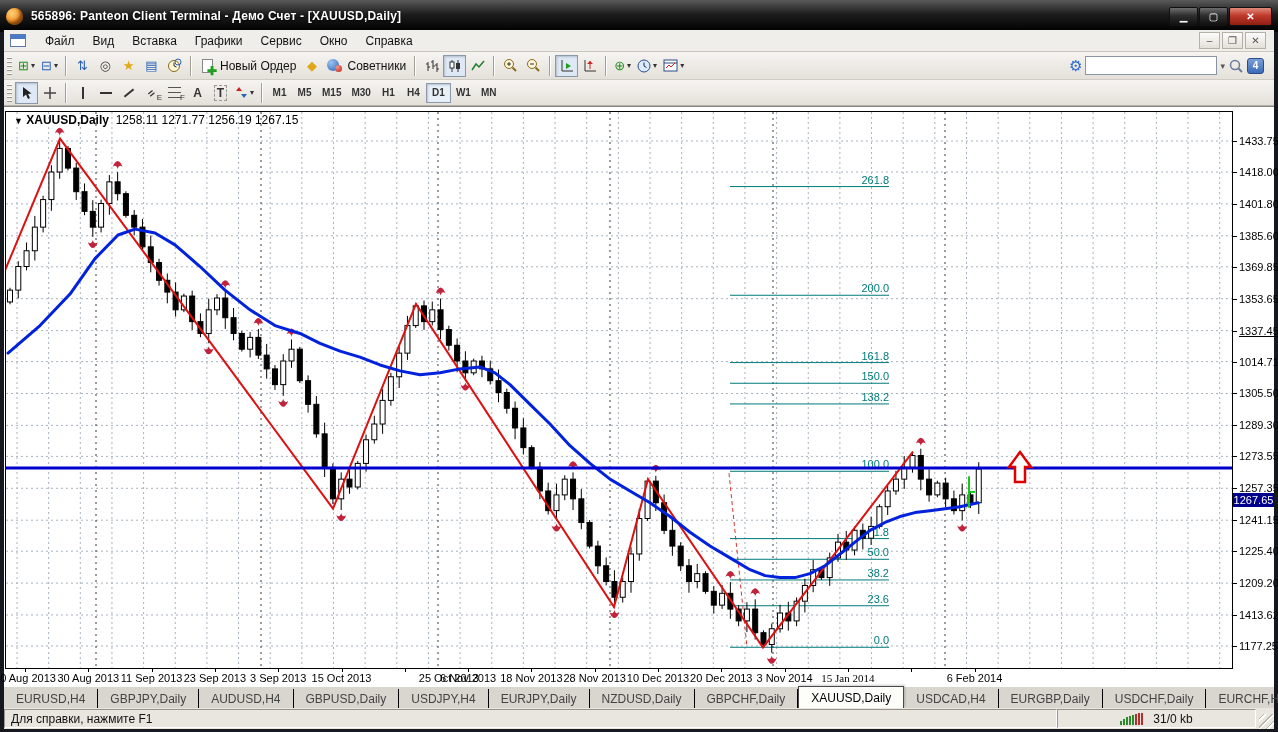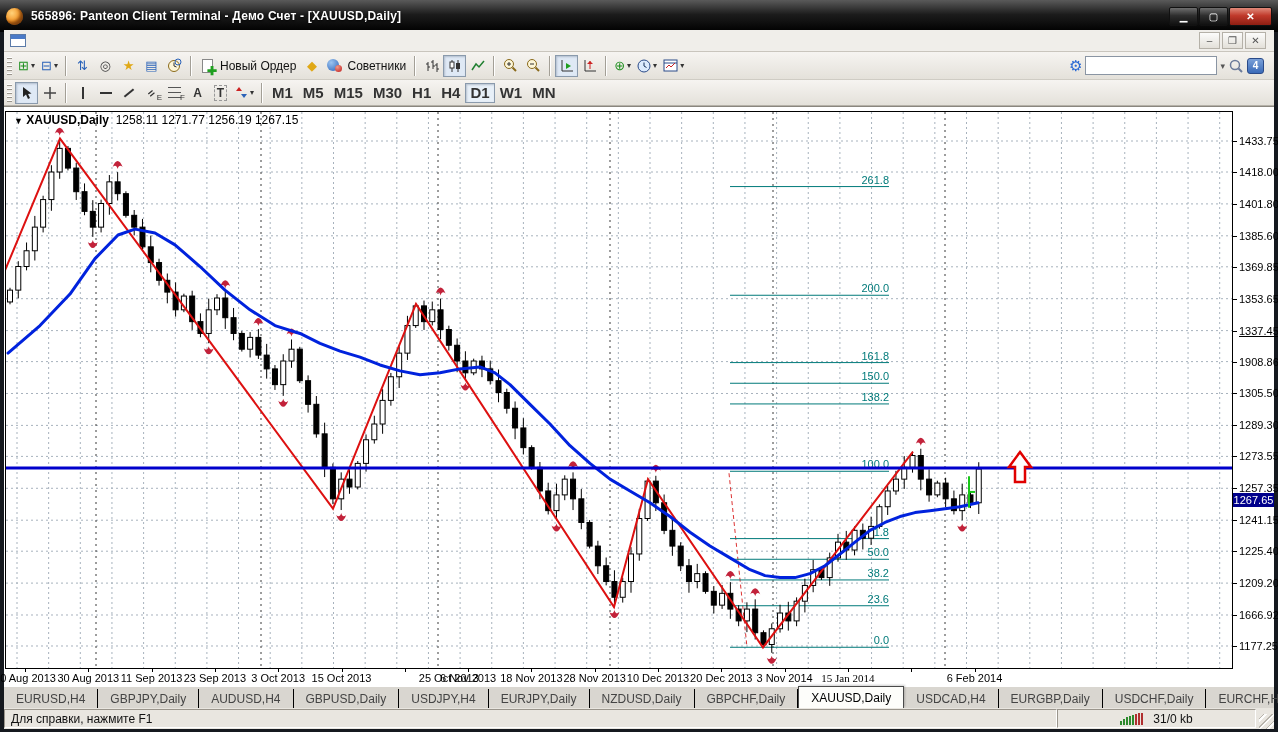--- a/index.html
+++ b/index.html
@@ -44,21 +44,21 @@
   .tbtn .dd { font-size:8px; color:#333; }
   .tlabel { font-size:12px; color:#111; padding:0 4px 0 1px; }
   .g-green { color:#1f8f1f; } .g-blue { color:#2a62b8; } .g-gold { color:#e0a816; } .g-dark { color:#444; }
   .page-ic { width:11px; height:14px; background:#fff; border:1px solid #888; position:relative; }
   .page-ic .pl { position:absolute; right:-5px; bottom:-4px; color:#1f9f1f; font-size:12px; font-weight:bold; line-height:10px; }
   .orb { position:relative; width:15px; height:13px; }
   .orb .b1 { position:absolute; left:0; top:0; width:12px; height:12px; border-radius:50%;
     background:radial-gradient(circle at 35% 30%, #9cc4f0, #2a62b8); }
   .orb .b2 { position:absolute; right:0; bottom:0; width:7px; height:7px; border-radius:50%;
     background:radial-gradient(circle at 35% 30%, #f09a8a, #c01818); }
-  .tf-btn { min-width:25px; height:20px; border:1px solid transparent; font-size:15px; font-weight:bold;
+  .tf-btn { min-width:25px; height:20px; border:1px solid transparent; font-size:10px; font-weight:bold;
     color:#333; display:flex; align-items:center; justify-content:center; padding:0 4px; }
   .tf-btn.active { border:1px solid #8a9aac; background:#e8f0f8; box-shadow:inset 1px 1px 2px rgba(40,60,90,.25); }
   .search-wrap { margin-left:auto; display:flex; align-items:center; gap:3px; padding-right:10px; }
   .gear { font-size:15px; color:#2a6ad4; }
   .search-input { width:132px; height:19px; border:1px solid #8a95a3; background:#fff; font-size:11px; padding:0 4px; }
   .badge4 { width:17px; height:16px; background:linear-gradient(#7aa0d8,#3a6ab8); border:1px solid #2a4a88;
     border-radius:3px; color:#fff; font-size:10px; font-weight:bold; display:flex; align-items:center; justify-content:center; }
   .vbar-ic { display:inline-block; width:2px; height:12px; background:#333; }
   .hbar-ic { display:inline-block; width:12px; height:2px; background:#333; }
   .diag-ic { display:inline-block; width:12px; height:2px; background:#333; transform:rotate(-40deg); }
@@ -114,20 +114,29 @@
     <div class="title-text">565896: Panteon Client Terminal - Демо Счет - [XAUUSD,Daily]</div>
     <div class="win-btns">
       <div class="win-btn">▁</div>
       <div class="win-btn">▢</div>
       <div class="win-btn close">✕</div>
     </div>
   </div>
 
   <div class="menubar">
     <div class="mdi-icon"></div>
+    <div id="menu-items" style="display:flex">
+        <div class="menu-item">Файл</div>
+        <div class="menu-item">Вид</div>
+        <div class="menu-item">Вставка</div>
+        <div class="menu-item">Графики</div>
+        <div class="menu-item">Сервис</div>
+        <div class="menu-item">Окно</div>
+        <div class="menu-item">Справка</div>
+      </div>
     <div class="mdi-btns">
       <div class="mdi-btn">–</div>
       <div class="mdi-btn">❐</div>
       <div class="mdi-btn">✕</div>
     </div>
   </div>
 
   <div class="toolbar toolbar1">
     <div class="grip"></div>
     <div class="tbtn">
@@ -700,52 +709,52 @@
         <div class="ptick" style="top: 86.9032px;">1401.80</div>
         <div class="ptick-mark" style="top: 124.798px;"></div>
         <div class="ptick" style="top: 118.798px;">1385.60</div>
         <div class="ptick-mark" style="top: 155.806px;"></div>
         <div class="ptick" style="top: 149.806px;">1369.85</div>
         <div class="ptick-mark" style="top: 187.701px;"></div>
         <div class="ptick" style="top: 181.701px;">1353.65</div>
         <div class="ptick-mark" style="top: 219.595px;"></div>
         <div class="ptick" style="top: 213.595px; text-decoration: underline;">1337.45</div>
         <div class="ptick-mark" style="top: 250.604px;"></div>
-        <div class="ptick" style="top: 244.604px;">1908.86</div>
+        <div class="ptick" style="top: 244.604px;">1014.71</div>
         <div class="ptick-mark" style="top: 282.499px;"></div>
         <div class="ptick" style="top: 276.499px;">1305.50</div>
         <div class="ptick-mark" style="top: 314.393px;"></div>
         <div class="ptick" style="top: 308.393px;">1289.30</div>
         <div class="ptick-mark" style="top: 345.402px;"></div>
         <div class="ptick" style="top: 339.402px;">1273.55</div>
         <div class="ptick-mark" style="top: 377.296px;"></div>
         <div class="ptick" style="top: 371.296px;">1257.35</div>
         <div class="ptick-mark" style="top: 409.191px;"></div>
         <div class="ptick" style="top: 403.191px;">1241.15</div>
         <div class="ptick-mark" style="top: 440.199px;"></div>
         <div class="ptick" style="top: 434.199px;">1225.40</div>
         <div class="ptick-mark" style="top: 472.094px;"></div>
         <div class="ptick" style="top: 466.094px;">1209.20</div>
         <div class="ptick-mark" style="top: 503.989px;"></div>
-        <div class="ptick" style="top: 497.989px;">1666.92</div>
+        <div class="ptick" style="top: 497.989px;">1413.62</div>
         <div class="ptick-mark" style="top: 534.997px;"></div>
         <div class="ptick" style="top: 528.997px;">1177.25</div>
         <div class="price-tag" style="top: 350.018px; margin-top: 32px;">1267.65</div>
       </div>
     <div class="date-axis" id="date-axis">
         <div class="dtick-mark" style="left: 20px;"></div>
         <div class="dtick" style="left: 20px;">20 Aug 2013</div>
         <div class="dtick-mark" style="left: 83.3px;"></div>
         <div class="dtick" style="left: 83.3px;">30 Aug 2013</div>
         <div class="dtick-mark" style="left: 146.6px;"></div>
         <div class="dtick" style="left: 146.6px;">11 Sep 2013</div>
         <div class="dtick-mark" style="left: 209.9px;"></div>
         <div class="dtick" style="left: 209.9px;">23 Sep 2013</div>
         <div class="dtick-mark" style="left: 273.2px;"></div>
-        <div class="dtick" style="left: 273.2px;">3 Oct 2013</div>
+        <div class="dtick" style="left: 273.2px;">3 Sep 2013</div>
         <div class="dtick-mark" style="left: 336.5px;"></div>
         <div class="dtick" style="left: 336.5px;">15 Oct 2013</div>
         <div class="dtick-mark" style="left: 399.8px;"></div>
         <div class="dtick" style="left: 399.8px; margin-left: 44px;">25 Oct 2013</div>
         <div class="dtick-mark" style="left: 463.1px;"></div>
         <div class="dtick" style="left: 463.1px;">6 Nov 2013</div>
         <div class="dtick-mark" style="left: 526.4px;"></div>
         <div class="dtick" style="left: 526.4px;">18 Nov 2013</div>
         <div class="dtick-mark" style="left: 589.7px;"></div>
         <div class="dtick" style="left: 589.7px;">28 Nov 2013</div>

